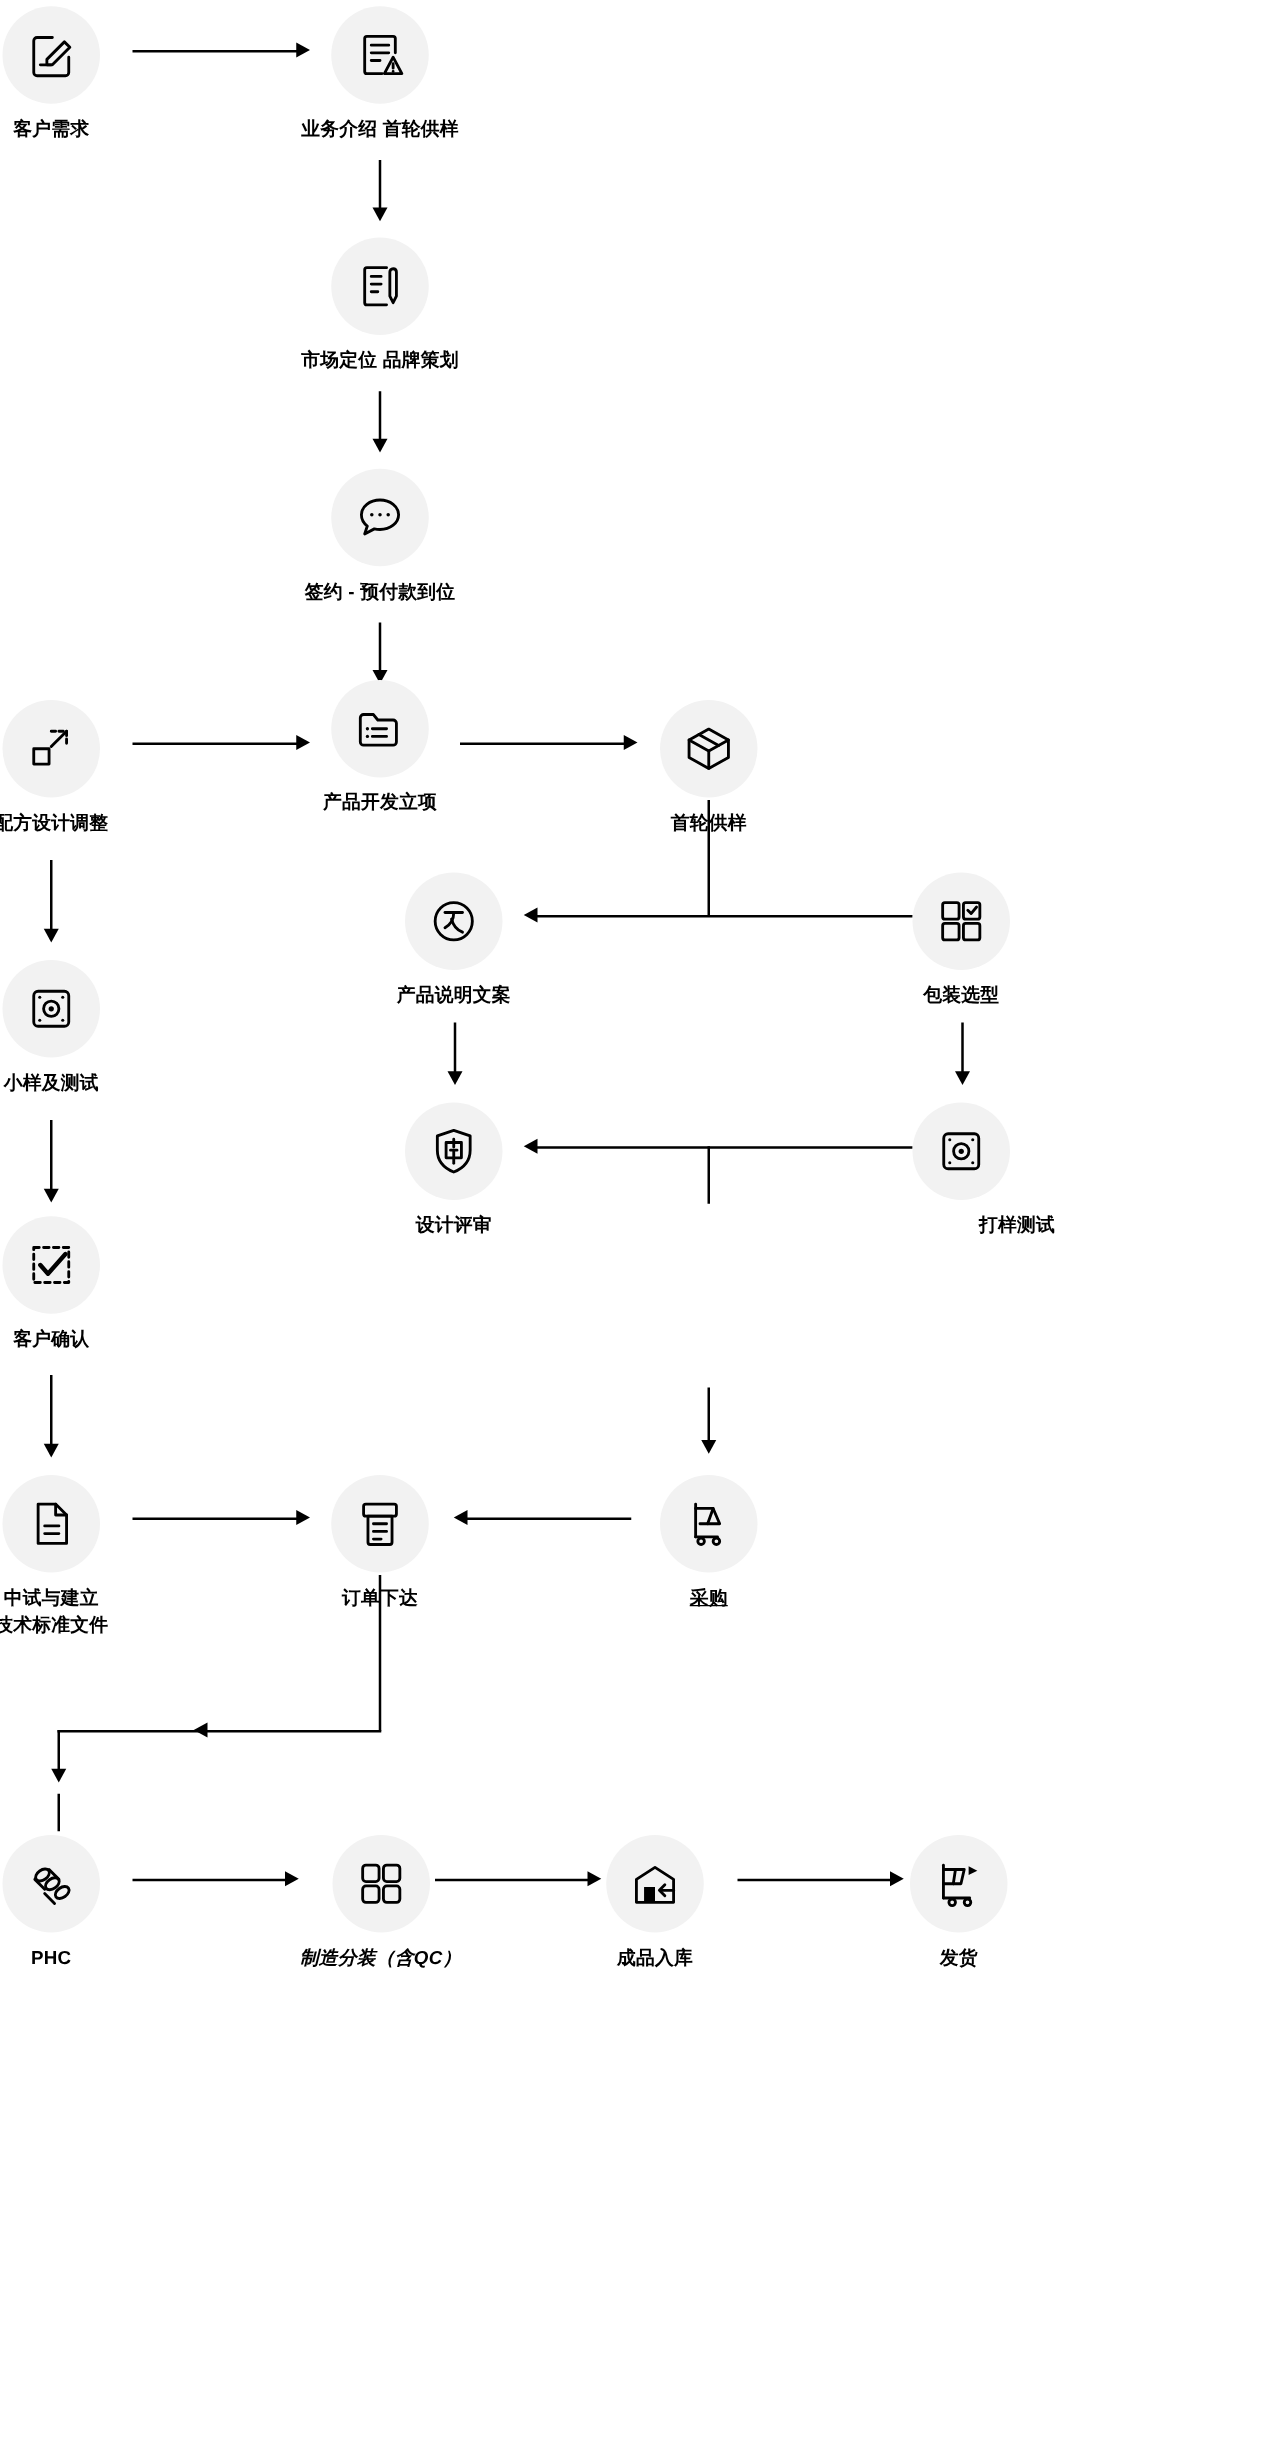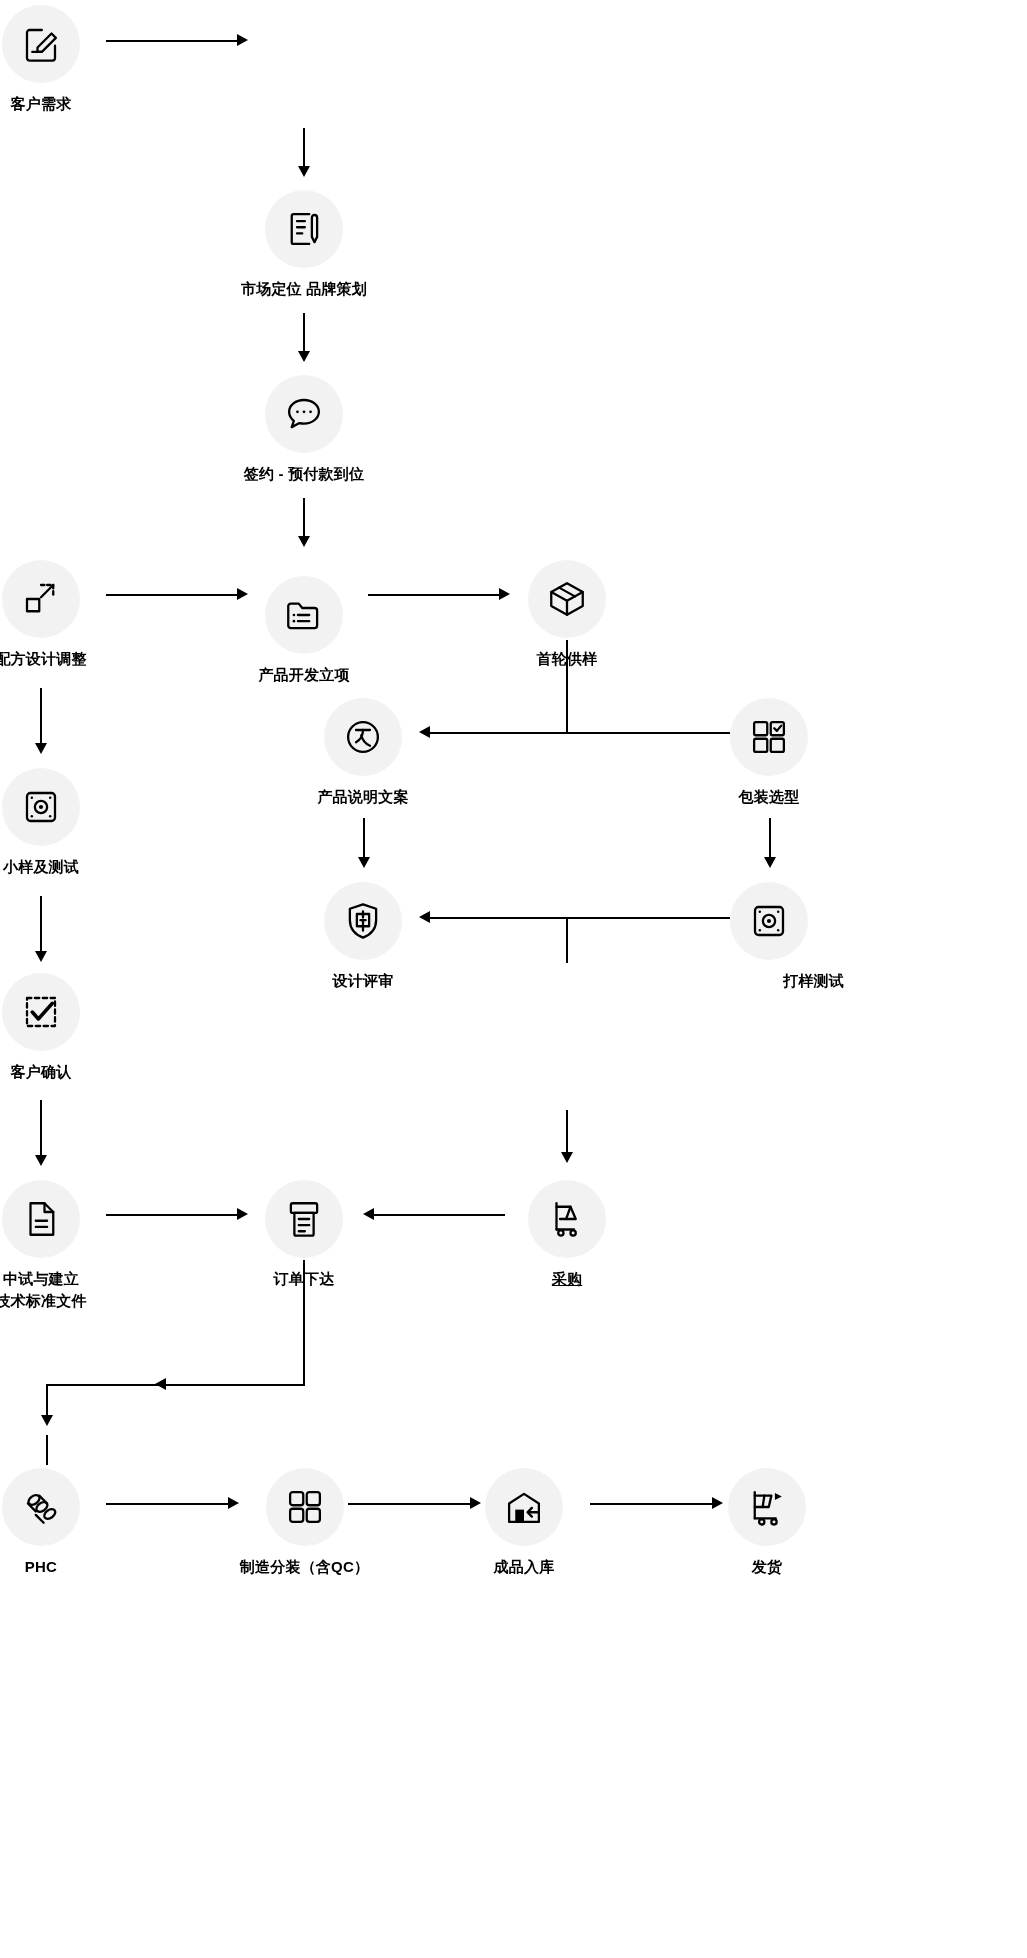--- a/index.html
+++ b/index.html
@@ -151,20 +151,33 @@
         <svg width="42" height="42" viewBox="0 0 48 48" fill="none" stroke="#000" stroke-width="2.6" stroke-linecap="round" stroke-linejoin="round">
           <path d="M40 26v14a3 3 0 0 1-3 3H11a3 3 0 0 1-3-3V11a3 3 0 0 1 3-3h14"></path>
           <path d="M20 28l16-16 5 5-16 16h-5z"></path>
           <path d="M14 33h10"></path>
         </svg>
       </span>
     </div>
     <div class="label">客户需求</div>
   </div>
 
+  <div class="node" style="left:229px; top:5px;">
+    <div class="circle">
+      <span>
+        <svg width="42" height="42" viewBox="0 0 48 48" fill="none" stroke="#000" stroke-width="2.6" stroke-linecap="round" stroke-linejoin="round">
+          <path d="M38 22V9a2 2 0 0 0-2-2H12a2 2 0 0 0-2 2v30a2 2 0 0 0 2 2h14"></path>
+          <path d="M16 15h16M16 22h16M16 29h8"></path>
+          <path d="M36 26l8 15H28l8-15z"></path>
+          <path d="M36 32v4M36 39h.01"></path>
+        </svg>
+      </span>
+    </div>
+    <div class="label">业务介绍  首轮供样</div>
+  </div>
 
   <div class="node" style="left:229px; top:190px;">
     <div class="circle">
       <span>
         <svg width="42" height="42" viewBox="0 0 48 48" fill="none" stroke="#000" stroke-width="2.6" stroke-linecap="round" stroke-linejoin="round">
           <path d="M30 7H12a2 2 0 0 0-2 2v30a2 2 0 0 0 2 2h18"></path>
           <path d="M16 15h9M16 22h9M16 29h6"></path>
           <path d="M36 8c2 0 3 1.5 3 3v22l-3 6-3-6V11c0-1.5 1-3 3-3z"></path>
         </svg>
       </span>
@@ -192,21 +205,21 @@
         <svg width="42" height="42" viewBox="0 0 48 48" fill="none" stroke="#000" stroke-width="2.6" stroke-linecap="round" stroke-linejoin="round">
           <path d="M24 8h14v14" stroke-dasharray="4 3"></path>
           <path d="M38 8L24 22"></path>
           <path d="M8 24h14v14H8z"></path>
         </svg>
       </span>
     </div>
     <div class="label">配方设计调整</div>
   </div>
 
-  <div class="node" style="left:229px; top:576px;">
+  <div class="node" style="left:229px; top:544px;font-family:Liberation Serif, serif;">
     <div class="circle">
       <span>
         <svg width="42" height="42" viewBox="0 0 48 48" fill="none" stroke="#000" stroke-width="2.6" stroke-linecap="round" stroke-linejoin="round">
           <path d="M6 14a3 3 0 0 1 3-3h9l4 5h14a3 3 0 0 1 3 3v17a3 3 0 0 1-3 3H9a3 3 0 0 1-3-3V14z"></path>
           <path d="M17 24h13M17 31h13"></path>
           <circle cx="12.5" cy="24" r="1.5" fill="#000" stroke="none"></circle>
           <circle cx="12.5" cy="31" r="1.5" fill="#000" stroke="none"></circle>
         </svg>
       </span>
     </div>
@@ -367,21 +380,21 @@
           <ellipse cx="16" cy="16" rx="7" ry="4.5" transform="rotate(-35 16 16)"></ellipse>
           <ellipse cx="25" cy="24" rx="7" ry="4.5" transform="rotate(-35 25 24)"></ellipse>
           <ellipse cx="34" cy="32" rx="7" ry="4.5" transform="rotate(-35 34 32)"></ellipse>
           <path d="M9 20l9 9M22 11l9 9M18 33l9 9"></path>
         </svg>
       </span>
     </div>
     <div class="label">PHC</div>
   </div>
 
-  <div class="node" style="left:207px; top:1468px; width:195px;">
+  <div class="node" style="left:207px; top:1468px; width:195px;font-style:italic;">
     <div class="circle">
       <span>
         <svg width="42" height="42" viewBox="0 0 48 48" fill="none" stroke="#000" stroke-width="2.6" stroke-linecap="round" stroke-linejoin="round">
           <rect x="7" y="7" width="15" height="15" rx="3"></rect>
           <rect x="26" y="7" width="15" height="15" rx="3"></rect>
           <rect x="7" y="26" width="15" height="15" rx="3"></rect>
           <rect x="26" y="26" width="15" height="15" rx="3"></rect>
         </svg>
       </span>
     </div>

